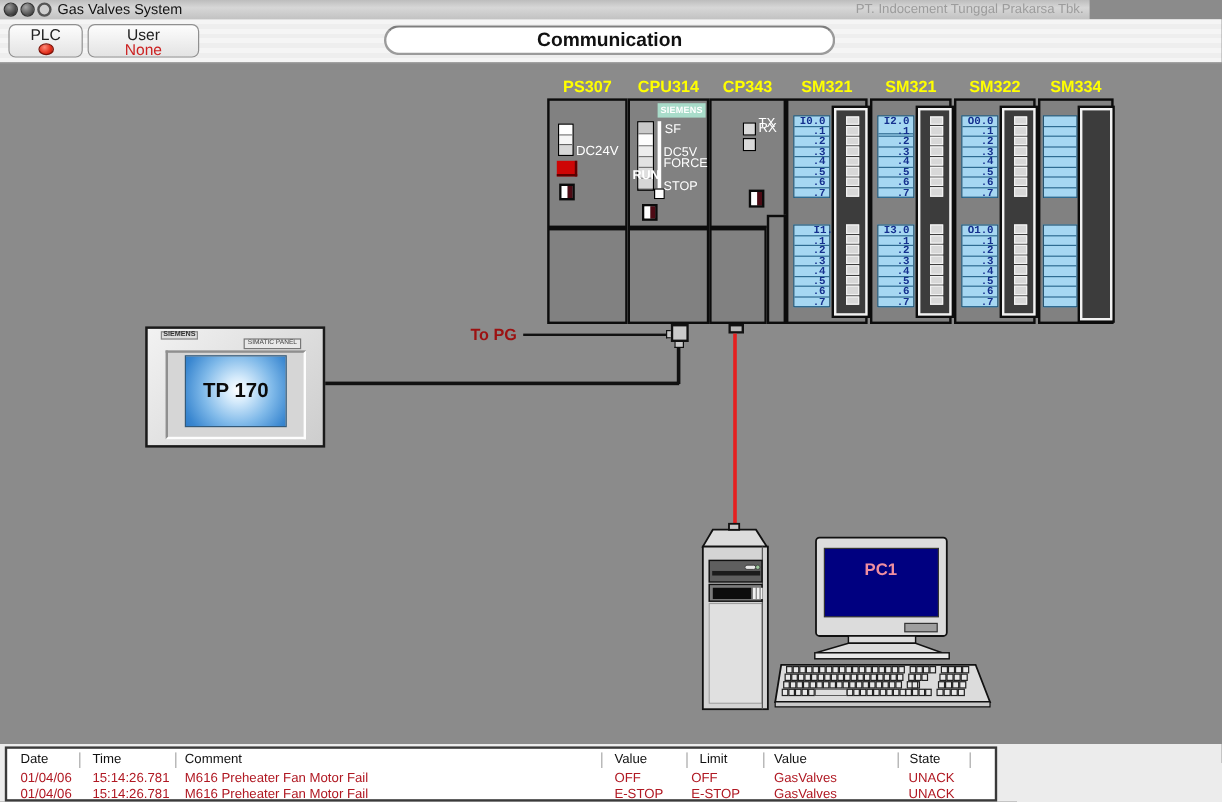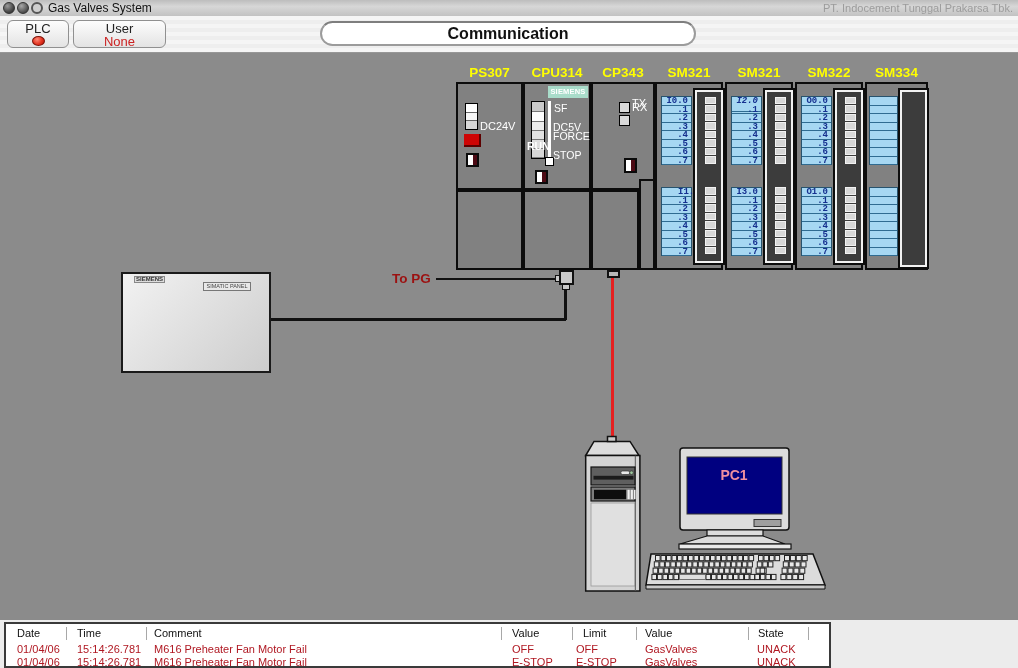--- a/index.html
+++ b/index.html
@@ -9,21 +9,21 @@
 .wtxt{position:absolute;color:#fff;font-size:11px;white-space:nowrap;}
 .conn{position:absolute;border:2px solid #0a0a0a;box-sizing:border-box;display:flex;}
 .conn .l{background:#fff;width:50%;}
 .conn .r{background:#4d0a14;width:50%;}
 .led{position:absolute;background:#d8d8d8;border:1px solid #f2f2f2;box-sizing:border-box;}
 .bt{position:absolute;background:#a6d7f2;border:1px solid #27536e;box-sizing:border-box;}
 .br{position:absolute;left:0;width:100%;border-bottom:1px solid #2f6b91;box-sizing:border-box;color:#15308f;font-family:"Liberation Mono",monospace;font-weight:bold;font-size:9px;line-height:8px;text-align:right;padding-right:3px;}
 .hsep{position:absolute;background:#a8a8a8;width:1px;}
 </style></head><body>
 
-<div class="abs" style="left:0;top:0;width:1018px;height:16px;background:linear-gradient(#bdbdbd,#d7d7d7 40%,#c2c2c2);border-bottom:1px solid #8e8e8e;">
+<div class="abs" style="left:0;top:0;width:908px;height:16px;background:linear-gradient(#bdbdbd,#d7d7d7 40%,#c2c2c2);border-bottom:1px solid #8e8e8e;">
  <div class="abs" style="left:3px;top:2px;width:12px;height:12px;border-radius:50%;background:radial-gradient(circle at 35% 30%,#9a9a9a,#4a4a4a 60%,#222);border:1px solid #333;box-sizing:border-box;"></div>
  <div class="abs" style="left:17px;top:2px;width:12px;height:12px;border-radius:50%;background:radial-gradient(circle at 35% 30%,#a8a8a8,#5a5a5a 60%,#2a2a2a);border:1px solid #333;box-sizing:border-box;"></div>
  <div class="abs" style="left:31px;top:2px;width:12px;height:12px;border-radius:50%;background:#cfcfcf;border:2px solid #555;box-sizing:border-box;"></div>
  <div class="abs" style="left:48px;top:1px;font-size:12px;color:#111;">Gas Valves System</div>
  <div class="abs" style="right:5px;top:2px;font-size:11px;color:#9c9c9c;">PT. Indocement Tunggal Prakarsa Tbk.</div>
 </div>
 
 <div class="abs" style="left:0;top:16px;width:1018px;height:36px;background:repeating-linear-gradient(#f5f5f5 0 4px,#eeeeee 4px 8px);border-bottom:1px solid #979797;">
  <div class="abs" style="left:7px;top:4px;width:62px;height:28px;border:1px solid #909090;border-radius:6px;background:linear-gradient(#fdfdfd,#e3e3e3);text-align:center;box-sizing:border-box;">
    <div style="font-size:13px;color:#222;line-height:13px;margin-top:1px;">PLC</div>
@@ -130,21 +130,21 @@
 <div class="led" style="left:705px;top:156.42px;width:11px;height:7.5px;"></div>
 <div class="led" style="left:705px;top:187.00px;width:11px;height:7.5px;"></div>
 <div class="led" style="left:705px;top:195.56px;width:11px;height:7.5px;"></div>
 <div class="led" style="left:705px;top:204.12px;width:11px;height:7.5px;"></div>
 <div class="led" style="left:705px;top:212.68px;width:11px;height:7.5px;"></div>
 <div class="led" style="left:705px;top:221.24px;width:11px;height:7.5px;"></div>
 <div class="led" style="left:705px;top:229.80px;width:11px;height:7.5px;"></div>
 <div class="led" style="left:705px;top:238.36px;width:11px;height:7.5px;"></div>
 <div class="led" style="left:705px;top:246.92px;width:11px;height:7.5px;"></div>
 <div class="bt" style="left:731px;top:96px;width:31px;height:69px;">
-    <div class="br" style="top:0.00px;height:15px;font-style:italic;">I2.0</div>
+    <div class="br" style="top:0.00px;height:15px;">I2.0</div>
     <div class="br" style="top:8.56px;height:8.56px;">.1</div>
     <div class="br" style="top:17.12px;height:8.56px;">.2</div>
     <div class="br" style="top:25.68px;height:8.56px;">.3</div>
     <div class="br" style="top:34.24px;height:8.56px;">.4</div>
     <div class="br" style="top:42.80px;height:8.56px;">.5</div>
     <div class="br" style="top:51.36px;height:8.56px;">.6</div>
     <div class="br" style="top:59.92px;height:8.56px;">.7</div>
   </div>
 <div class="bt" style="left:731px;top:187px;width:31px;height:69px;">
     <div class="br" style="top:0.00px;height:8.56px;">I3.0</div>
@@ -229,20 +229,25 @@
     <div class="br" style="top:42.80px;height:8.56px;"></div>
     <div class="br" style="top:51.36px;height:8.56px;"></div>
     <div class="br" style="top:59.92px;height:8.56px;"></div>
   </div>
 <div class="abs" style="left:900px;top:90px;width:27px;height:177px;background:#3c3c3c;border:2.5px solid #f2f2f2;box-shadow:0 0 0 2px #0d0d0d;box-sizing:border-box;"></div>
 
 <div class="abs" style="left:121px;top:272px;width:150px;height:101px;background:linear-gradient(135deg,#f2f2f2,#cdcdcd);border:2px solid #1a1a1a;box-sizing:border-box;">
  <div class="abs" style="left:11px;top:2px;font-size:6px;font-weight:bold;color:#333;border:1px solid #888;padding:0 1px;background:#ddd;line-height:5px;">SIEMENS</div>
  <div class="abs" style="left:80px;top:8px;width:48px;height:9px;border:1px solid #777;background:#e8e8e8;box-sizing:border-box;text-align:center;">
    <div style="font-size:5.5px;color:#444;line-height:7px;">SIMATIC PANEL</div>
+ </div>
+ <div class="abs" style="left:15px;top:18px;width:117px;height:74px;background:#d6d6d6;border-top:2px solid #8f8f8f;border-left:2px solid #8f8f8f;border-right:2px solid #fdfdfd;border-bottom:2px solid #fdfdfd;box-sizing:border-box;">
+   <div class="abs" style="left:14px;top:2px;width:85px;height:60px;background:radial-gradient(circle at 52% 48%,#ffffff 0%,#d4eafb 20%,#7fb9e9 55%,#3a87d0 88%,#2f7cc8 100%);border:1px solid #335a7a;box-sizing:border-box;text-align:center;">
+     <div style="font-size:17px;font-weight:bold;color:#0a0a0a;line-height:58px;">TP 170</div>
+   </div>
  </div>
 </div>
 
 <div class="abs" style="left:392px;top:271px;font-size:13.5px;font-weight:bold;color:#9c1111;">To PG</div>
 <div class="abs" style="left:436px;top:278px;width:123px;height:2px;background:#111;"></div>
 <div class="abs" style="left:271px;top:318px;width:295px;height:2.5px;background:#111;"></div>
 <div class="abs" style="left:564px;top:288px;width:2.5px;height:32px;background:#111;"></div>
 <div class="abs" style="left:559px;top:270px;width:15px;height:15px;background:#c9c9c9;border:2px solid #111;box-sizing:border-box;"></div>
 <div class="abs" style="left:555px;top:275px;width:4px;height:7px;background:#c9c9c9;border:1px solid #111;border-right:none;box-sizing:border-box;"></div>
 <div class="abs" style="left:562px;top:285px;width:8px;height:5px;background:#c9c9c9;border:1px solid #111;border-top:none;box-sizing:border-box;"></div>

